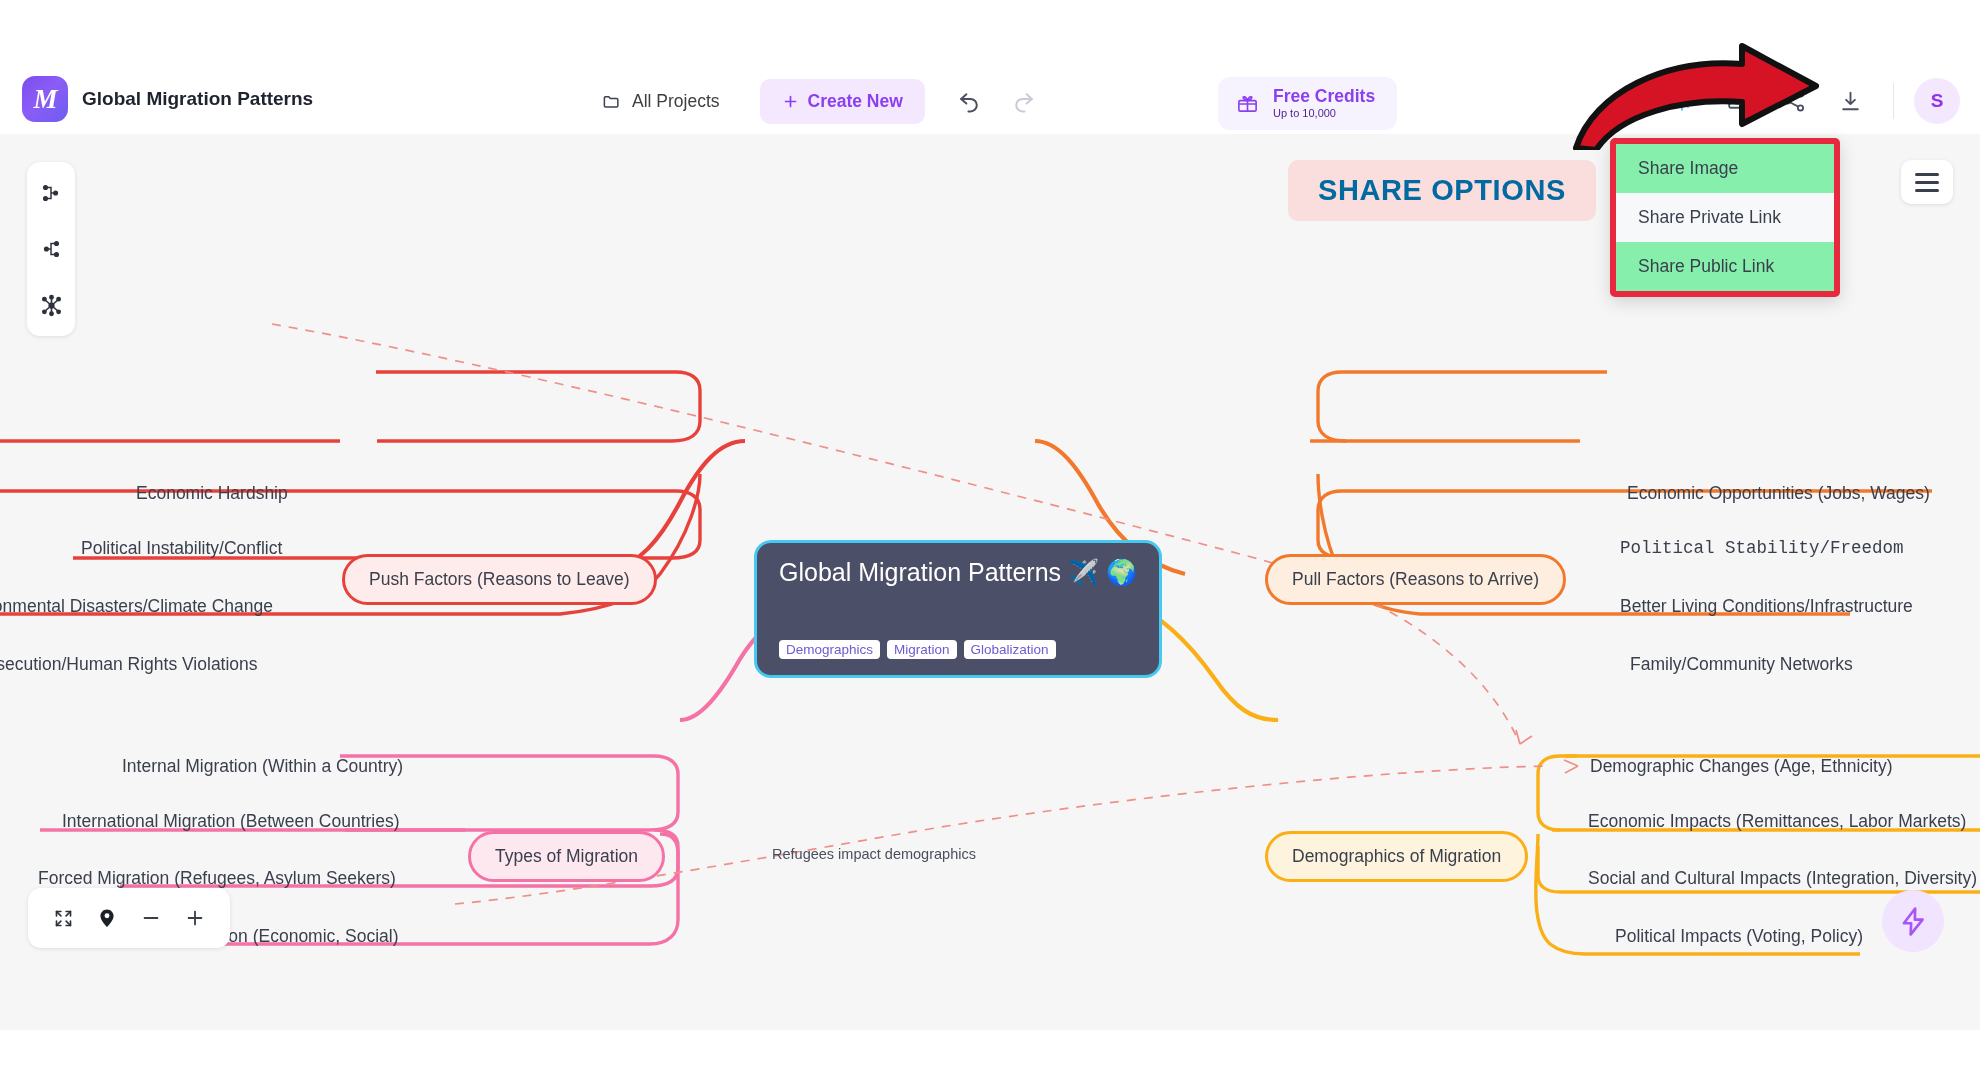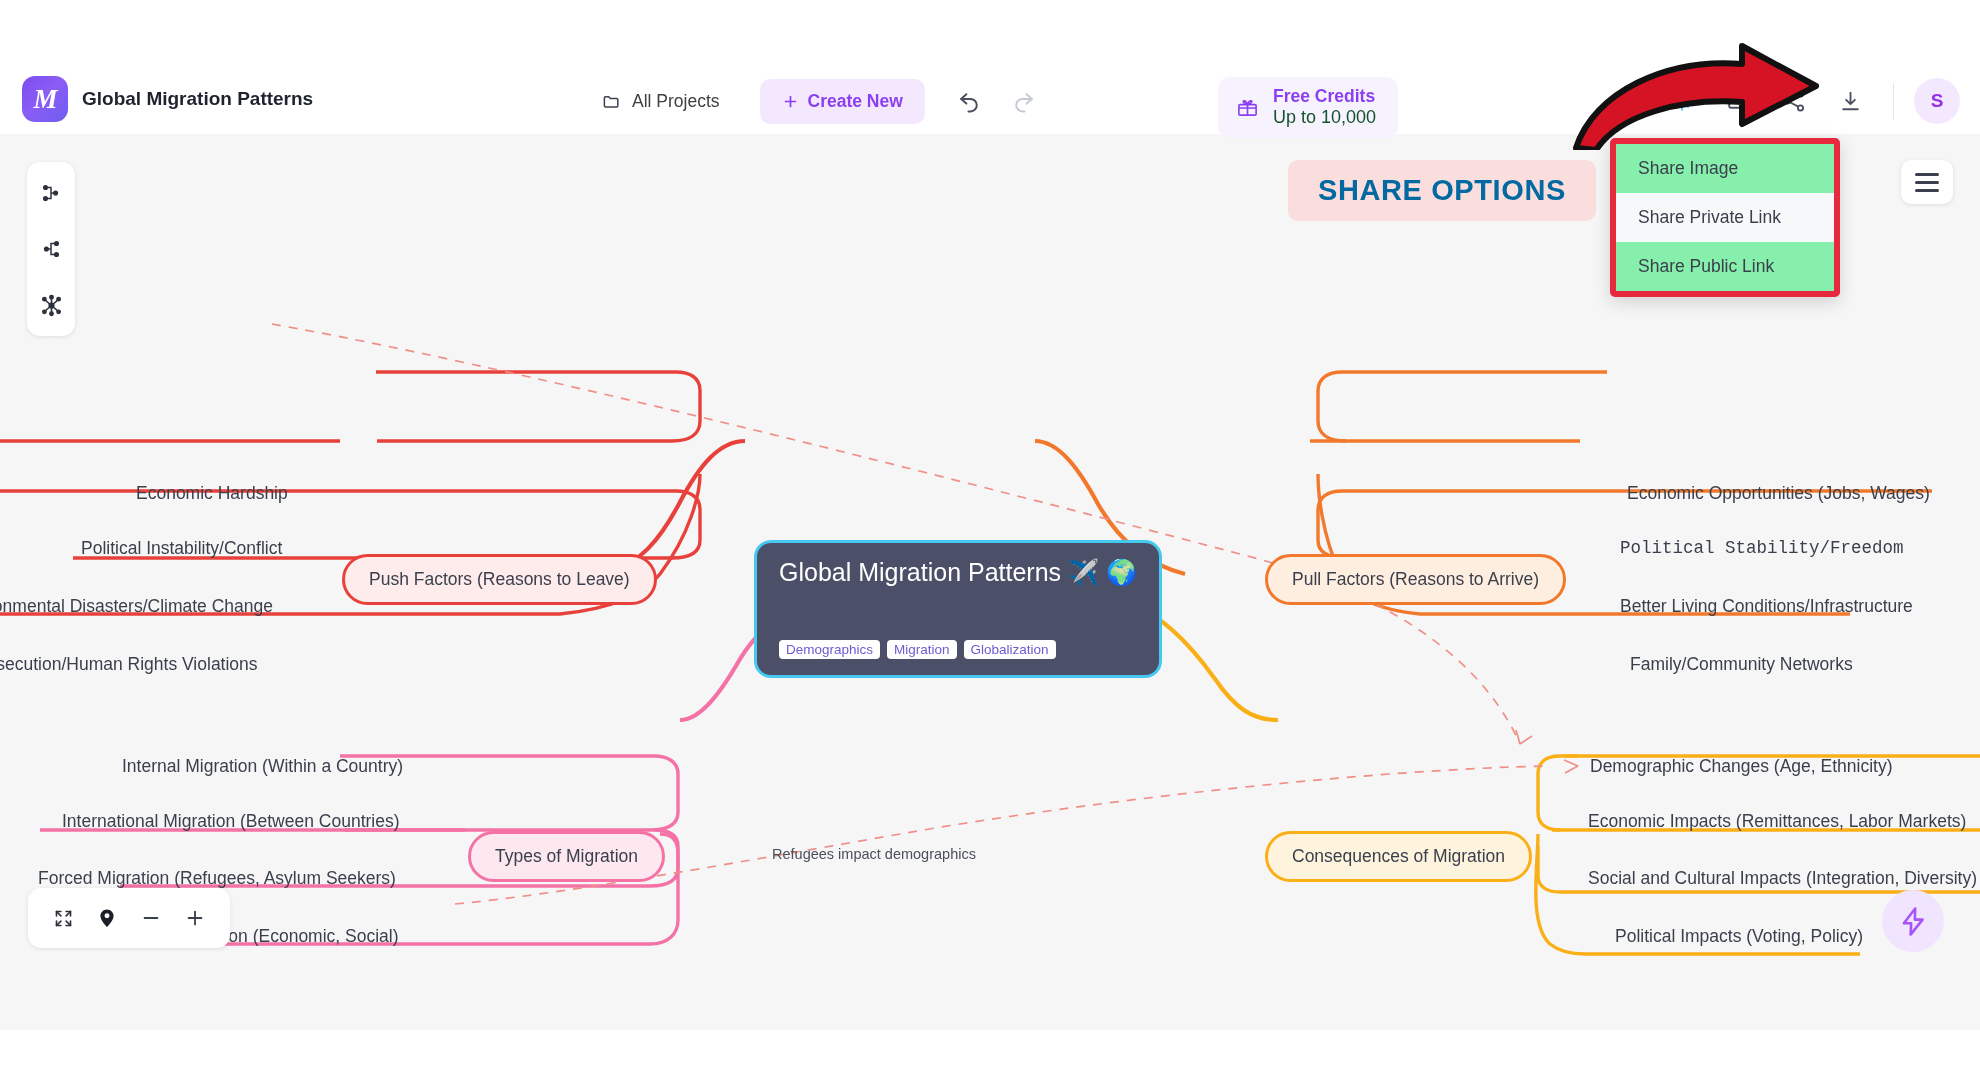--- a/index.html
+++ b/index.html
@@ -57,21 +57,21 @@
   .undo-redo { display: flex; align-items: center; gap: 8px; margin-left: 22px; }
 
   .credits {
     position: absolute; left: 1218px; top: 77px;
     display: flex; align-items: center; gap: 14px;
     background: #f6f3fe; border-radius: 12px;
     padding: 9px 22px 9px 18px; cursor: pointer;
   }
   .credits-text { display: flex; flex-direction: column; line-height: 1.22; }
   .credits-title { font-size: 17.5px; color: #8b3ff0; font-weight: bold; }
-  .credits-sub { font-size: 18px; color: #14532d; }
+  .credits-sub { font-size: 11px; color: #4c1d95; }
 
   .right-icons {
     position: absolute; right: 20px; top: 78px;
     display: flex; align-items: center; gap: 10px;
   }
   .divider-v { width: 1px; height: 36px; background: #e4e6ec; margin: 0 10px; }
   .avatar {
     width: 46px; height: 46px; border-radius: 50%;
     background: #f4e8ff; color: #9333ea;
     display: flex; align-items: center; justify-content: center;
@@ -352,21 +352,21 @@
     <div class="node branch-node" style="left:342px; top:420px; border-color:#e8413c; background:#fdeceb;">
       <span>Push Factors (Reasons to Leave)</span>
     </div>
     <div class="node branch-node" style="left:468px; top:697px; border-color:#f472a5; background:#fde8f0;">
       <span>Types of Migration</span>
     </div>
     <div class="node branch-node" style="left:1265px; top:420px; border-color:#f2792c; background:#fdeedf;">
       <span>Pull Factors (Reasons to Arrive)</span>
     </div>
     <div class="node branch-node" style="left:1265px; top:697px; border-color:#fbaf17; background:#fef4de;">
-      <span>Consequences of Migration</span>
+      <span>Demographics of Migration</span>
     </div>
 
     <div class="leaf" style="left:136px; top:349px;">Economic Hardship</div>
     <div class="leaf" style="left:81px; top:404px;">Political Instability/Conflict</div>
     <div class="leaf" style="left:-47px; top:462px;">Environmental Disasters/Climate Change</div>
     <div class="leaf" style="left:-31px; top:520px;">Persecution/Human Rights Violations</div>
 
     <div class="leaf" style="left:122px; top:622px;">Internal Migration (Within a Country)</div>
     <div class="leaf" style="left:62px; top:677px;">International Migration (Between Countries)</div>
     <div class="leaf" style="left:38px; top:734px;">Forced Migration (Refugees, Asylum Seekers)</div>

